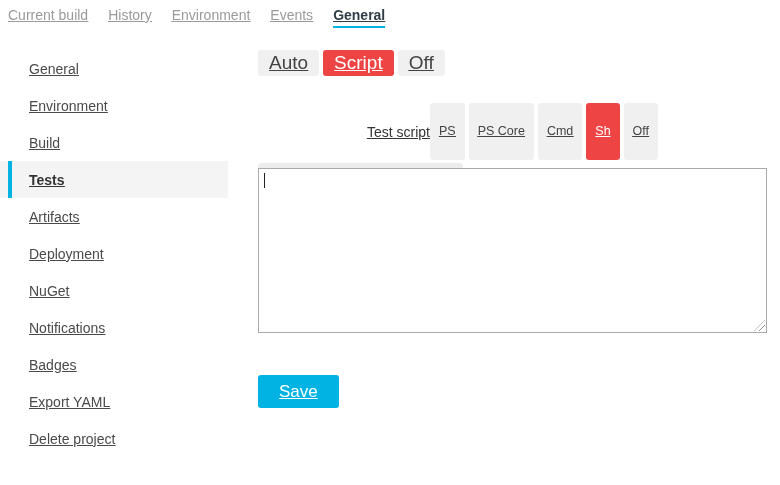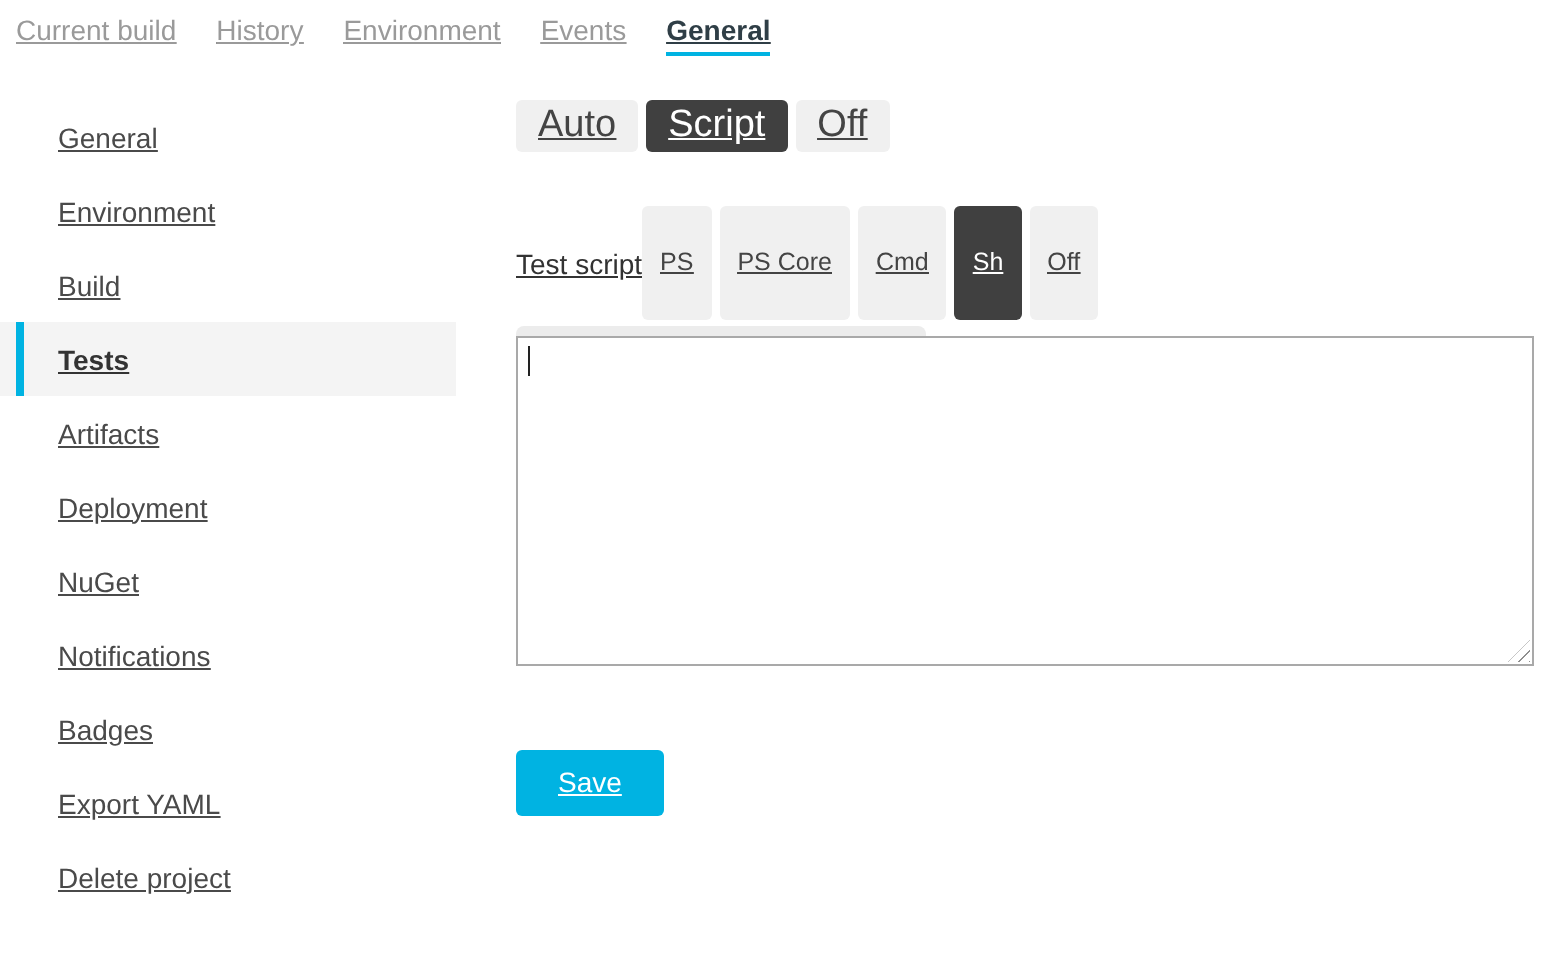--- a/index.html
+++ b/index.html
@@ -74,32 +74,32 @@
     background: #f0f0f0;
     color: #444444;
     border: none;
     border-radius: 3px;
     font-size: 19px;
     line-height: 16px;
     padding: 5px 11px;
     cursor: pointer;
     white-space: nowrap;
   }
-  .btn.selected { background: #404040; color: #ffffff; }
+  .btn.selected { background: #ef4444; color: #ffffff; }
   .btn.small {
     font-size: 12.5px;
     line-height: 15px;
     padding: 21px 9px;
     border-radius: 3px;
   }
 
   .script-header {
     margin-top: 27px;
     display: flex;
-    justify-content: flex-start;
+    justify-content: center;
     align-items: center;
   }
   .script-label { font-size: 14px; color: #333333; }
 
   .textarea-wrap { position: relative; margin-top: 8px; }
   .top-strip {
     position: absolute;
     left: 0; top: -5px;
     width: 205px; height: 5px;
     background: #ececec;
@@ -132,21 +132,21 @@
     cursor: nwse-resize;
   }
 
   .save-row { margin-top: 42px; }
   .btn-save {
     font-family: "Liberation Sans", sans-serif;
     background: #00b3e2;
     color: #ffffff;
     border: none;
     border-radius: 3px;
-    font-size: 14px;
+    font-size: 17px;
     line-height: 17px;
     padding: 8px 21px;
     cursor: pointer;
   }
 </style>
 </head>
 <body>
 
 <div class="topnav">
   <div class="tab">Current build</div>

